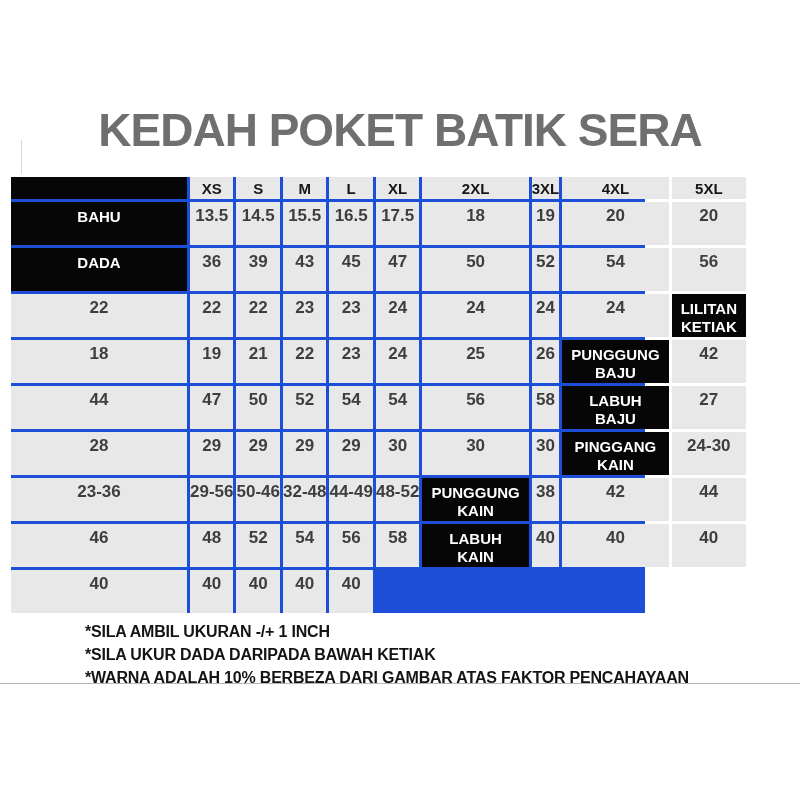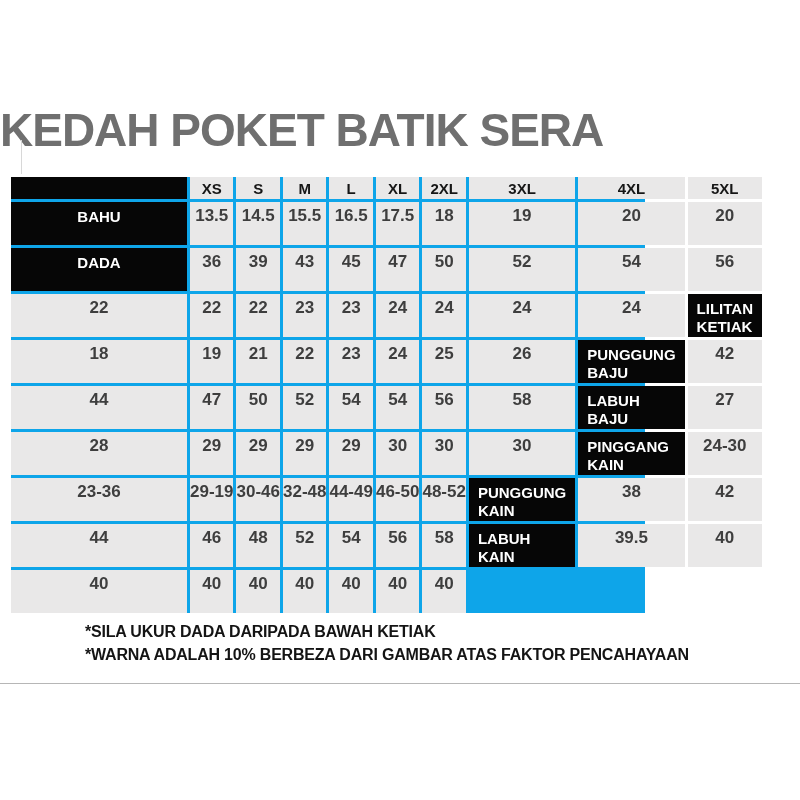--- a/index.html
+++ b/index.html
@@ -13,20 +13,21 @@
     position: relative;
     overflow: hidden;
     font-family: "Liberation Sans", sans-serif;
   }
   .page-title {
     position: absolute;
     top: 103px;
     left: 0;
     width: 800px;
     margin: 0;
+    text-align: center;
     font-size: 46px;
     font-weight: bold;
     letter-spacing: -1px;
     color: #6f6f6f;
     white-space: nowrap;
   }
   .title-tick {
     position: absolute;
     left: 21px;
     top: 140px;
@@ -36,21 +37,21 @@
   }
   .size-table {
     position: absolute;
     left: 11px;
     top: 177px;
     width: 634px;
     display: grid;
     grid-template-columns: 176px repeat(9, 1fr);
     grid-template-rows: 22px repeat(9, 43px);
     gap: 3px;
-    background: #0ea5e9;
+    background: #1d4ed8;
   }
   .cell {
     box-sizing: border-box;
     display: flex;
     justify-content: center;
   }
   .black-cell {
     background: #060606;
     color: #ffffff;
   }
@@ -62,21 +63,21 @@
     color: #161616;
     font-weight: bold;
     font-size: 15px;
     align-items: center;
   }
   .label-cell {
     font-weight: bold;
     font-size: 15px;
     line-height: 18px;
     align-items: flex-start;
-    text-align: left;
+    text-align: center;
     padding: 6px 9px 0 9px;
   }
   .value-cell {
     background: #e9e8e8;
     color: #3e3e3e;
     font-weight: bold;
     font-size: 17px;
     align-items: flex-start;
     padding-top: 4px;
     white-space: nowrap;
@@ -177,46 +178,45 @@
     <div class="cell value-cell">29</div>
     <div class="cell value-cell">29</div>
     <div class="cell value-cell">29</div>
     <div class="cell value-cell">29</div>
     <div class="cell value-cell">30</div>
     <div class="cell value-cell">30</div>
     <div class="cell value-cell">30</div>
     <div class="cell black-cell label-cell">PINGGANG KAIN</div>
     <div class="cell value-cell">24-30</div>
     <div class="cell value-cell">23-36</div>
-    <div class="cell value-cell">29-19</div>
-    <div class="cell value-cell">30-46</div>
+    <div class="cell value-cell">29-56</div>
+    <div class="cell value-cell">50-46</div>
     <div class="cell value-cell">32-48</div>
     <div class="cell value-cell">44-49</div>
-    <div class="cell value-cell">46-50</div>
     <div class="cell value-cell">48-52</div>
     <div class="cell black-cell label-cell">PUNGGUNG KAIN</div>
     <div class="cell value-cell">38</div>
     <div class="cell value-cell">42</div>
     <div class="cell value-cell">44</div>
     <div class="cell value-cell">46</div>
     <div class="cell value-cell">48</div>
     <div class="cell value-cell">52</div>
     <div class="cell value-cell">54</div>
     <div class="cell value-cell">56</div>
     <div class="cell value-cell">58</div>
     <div class="cell black-cell label-cell">LABUH KAIN</div>
-    <div class="cell value-cell">39.5</div>
     <div class="cell value-cell">40</div>
     <div class="cell value-cell">40</div>
     <div class="cell value-cell">40</div>
     <div class="cell value-cell">40</div>
     <div class="cell value-cell">40</div>
     <div class="cell value-cell">40</div>
     <div class="cell value-cell">40</div>
     <div class="cell value-cell">40</div>
   </div>
 
 <div class="notes" id="notes">
+    <div class="note">*SILA AMBIL UKURAN -/+ 1 INCH</div>
     <div class="note">*SILA UKUR DADA DARIPADA BAWAH KETIAK</div>
     <div class="note">*WARNA ADALAH 10% BERBEZA DARI GAMBAR ATAS FAKTOR PENCAHAYAAN</div>
   </div>
 
 <div class="bottom-rule"></div>
 
 </body></html>

